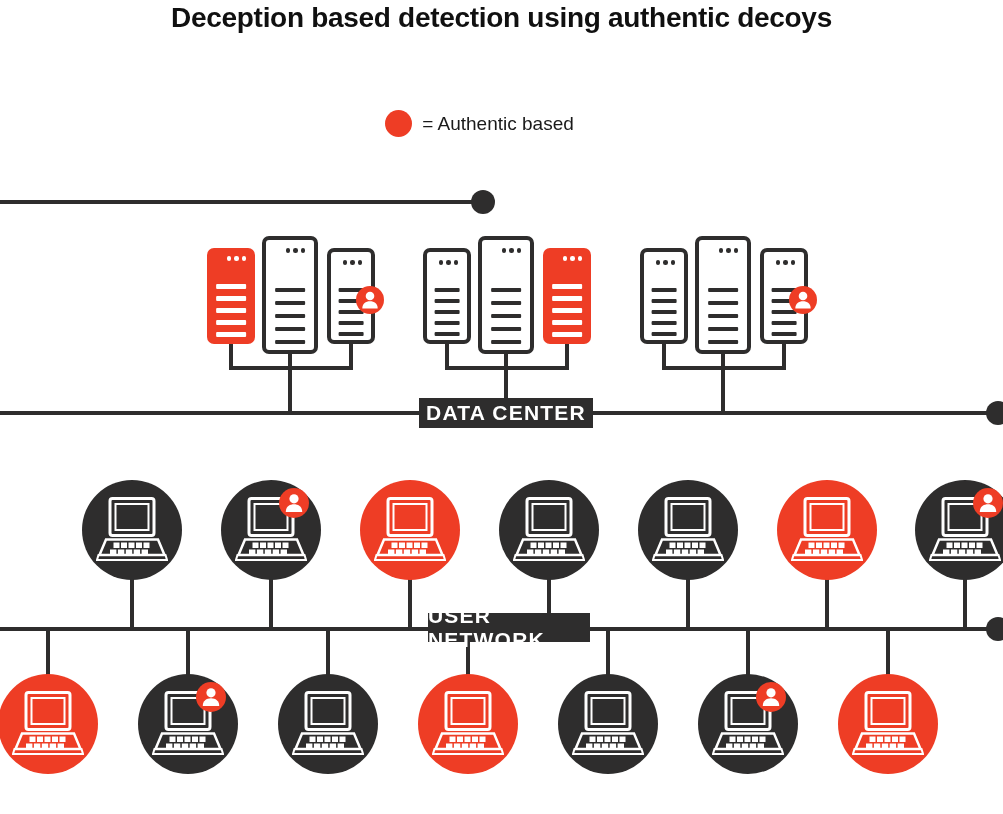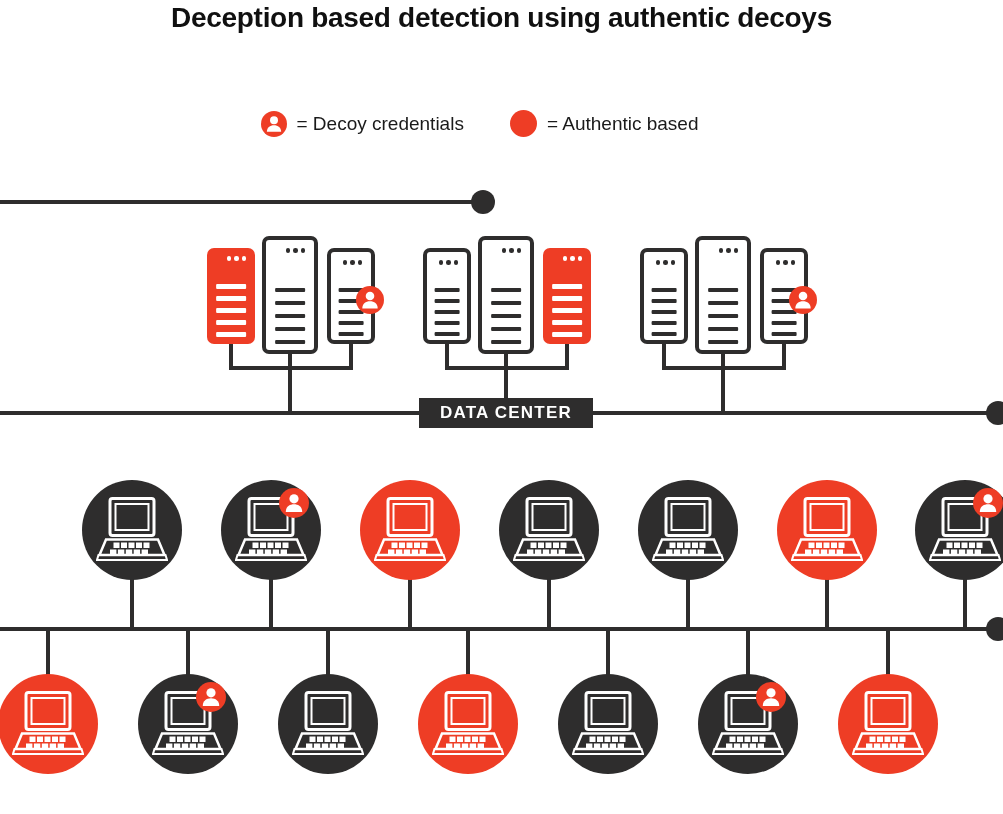--- a/index.html
+++ b/index.html
@@ -10,21 +10,21 @@
          font-size:28px;font-weight:700;color:#101010;letter-spacing:-0.3px;margin:0;}
   .legend{position:absolute;top:110px;left:0;width:100%;display:flex;justify-content:center;
           gap:46px;align-items:center;transform:translateX(-22px);}
   .legend-item{display:flex;align-items:center;gap:10px;font-size:19px;color:#1a1a1a;}
   .legend .badge{width:26px;height:26px;display:block;}
   .dot-icon{width:27px;height:27px;border-radius:50%;background:var(--red);}
   .hline{position:absolute;background:var(--dark);height:4px;z-index:1;}
   .vline{position:absolute;background:var(--dark);width:4px;z-index:1;}
   .enddot{position:absolute;width:24px;height:24px;border-radius:50%;background:var(--dark);z-index:2;}
   .bus-label{position:absolute;background:var(--dark);color:#fff;display:flex;align-items:center;
-             justify-content:center;font-size:17px;font-weight:700;letter-spacing:1.2px;z-index:5;}
+             justify-content:center;font-size:21px;font-weight:700;letter-spacing:1.2px;z-index:5;}
   .badge{color:var(--red);}
   .node{position:absolute;width:100px;height:100px;border-radius:50%;z-index:3;}
   .node.dark{background:var(--dark);}
   .node.red{background:var(--red);}
   .node svg.laptop{position:absolute;left:14px;top:16px;width:72px;height:66px;}
   .node .badge{position:absolute;top:8px;right:12px;width:30px;height:30px;z-index:4;}
   .server{position:absolute;border-radius:7px;box-sizing:border-box;z-index:3;}
   .server.outline{background:#fff;border:4px solid var(--dark);}
   .server.red{background:var(--red);}
   .server .dots{position:absolute;top:8px;right:9px;display:flex;gap:3px;}
@@ -40,46 +40,39 @@
 </style>
 </head>
 <body>
 
 <div class="canvas" id="canvas">
 
   <h1 class="title">Deception based detection using authentic decoys</h1>
 
   <div class="legend">
     <div class="legend-item">
-      <span id="legend-badge-slot">
-          <svg class="badge" viewBox="0 0 30 30">
-    <circle cx="15" cy="15" r="15" fill="currentColor"></circle>
-    <circle cx="15" cy="10.8" r="4.6" fill="#fff"></circle>
-    <path d="M6.8 23.6 c0-4.6 3.6-7.3 8.2-7.3 s8.2 2.7 8.2 7.3 v0.4 h-16.4 Z" fill="#fff"></path>
-  </svg>
-        </span>
-      <span>= Decoy credentials</span>
-    </div>
-    <div class="legend-item">
       <span class="dot-icon"></span>
       <span>= Authentic based</span>
     </div>
   </div>
 
   <div class="hline" style="left:0;top:200px;width:484px;"></div>
   <div class="enddot" style="left:471px;top:190px;"></div>
 
   <div class="hline" style="left:0;top:411px;width:1003px;"></div>
   <div class="enddot" style="left:986px;top:401px;"></div>
   <div class="bus-label" style="left:419px;top:398px;width:174px;height:30px;">
       <span>DATA CENTER</span>
     </div>
 
   <div class="hline" style="left:0;top:627px;width:1003px;"></div>
   <div class="enddot" style="left:986px;top:617px;"></div>
+  <div class="bus-label" style="left:428px;top:613px;width:162px;height:29px;">
+      <span>USER NETWORK</span>
+    </div>
 
 <div class="vline" style="left: 130px; top: 578px; height: 53px;"></div>
     <div class="node dark" style="left: 82px; top: 480px;">
   <svg class="laptop" viewBox="0 0 72 66">
     <rect x="14" y="2.5" width="44" height="37" rx="2.5" fill="none" stroke="#fff" stroke-width="3"></rect>
     <rect x="19.5" y="8" width="33" height="26" fill="none" stroke="#fff" stroke-width="2"></rect>
     <path d="M10 43.5 H62 L68.5 59 H3.5 Z" fill="none" stroke="#fff" stroke-width="2.5"></path>
     <rect x="17.5" y="46.5" width="6" height="5.5" fill="#fff"></rect>
     <rect x="25" y="46.5" width="6" height="5.5" fill="#fff"></rect>
     <rect x="32.5" y="46.5" width="6" height="5.5" fill="#fff"></rect>

